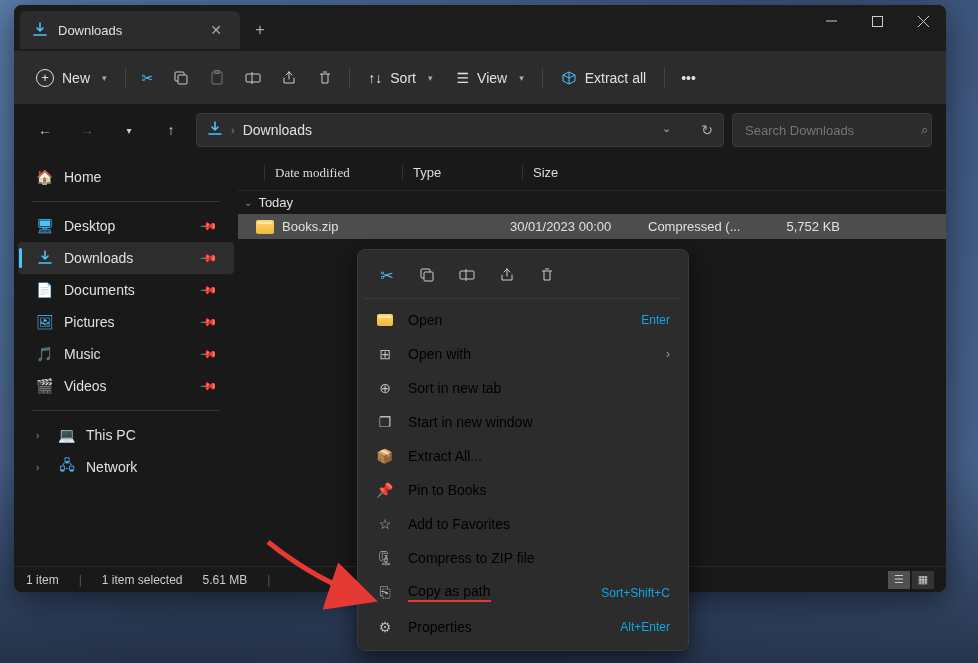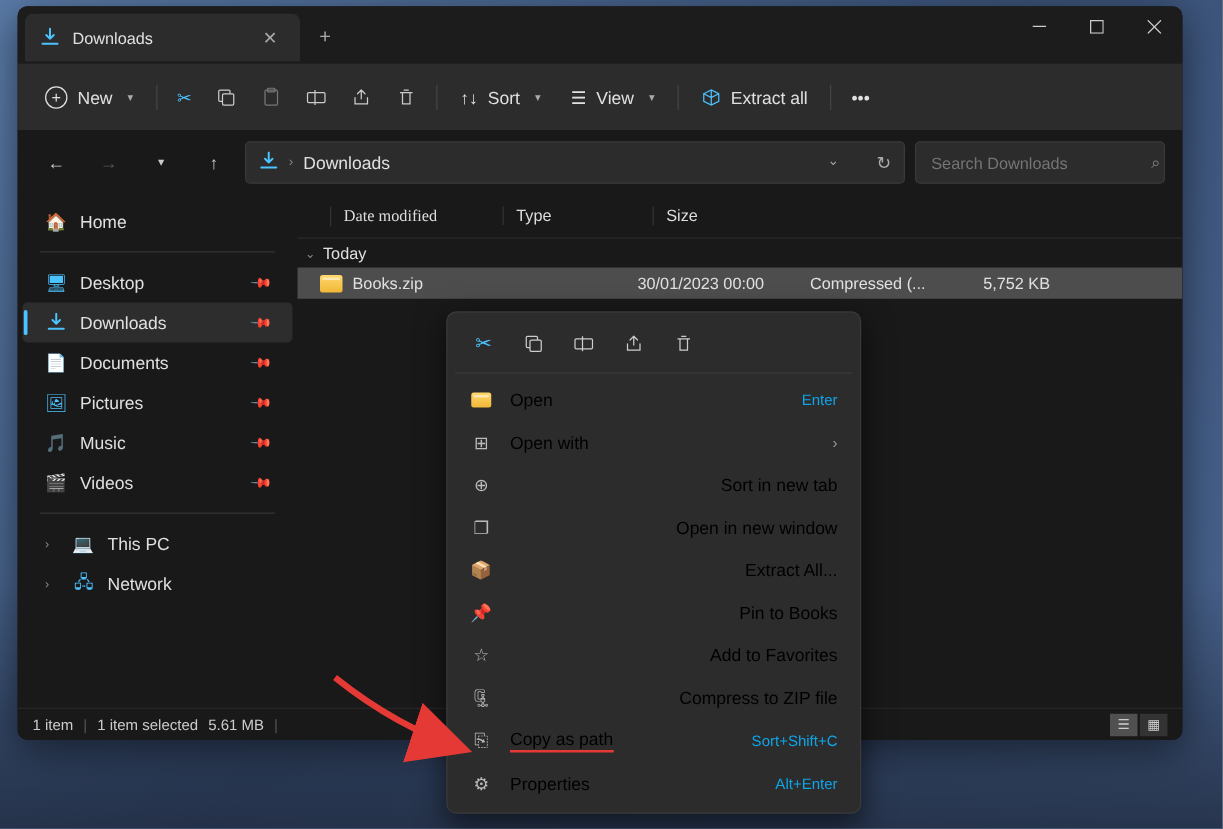--- a/index.html
+++ b/index.html
@@ -43,29 +43,29 @@
 .col.type { width: 120px; border-left: 1px solid #333; }
 .col.size { width: 86px; border-left: 1px solid #333; }
 .group { display: flex; align-items: center; gap: 6px; padding: 4px 6px; font-size: 13px; }
 .file-row { display: flex; align-items: center; padding: 5px 0 5px 18px; font-size: 13px; background: #4d4d4d; }
 .file-row .fname { width: 254px; display: flex; align-items: center; gap: 8px; }
 .file-row .fdate { width: 138px; }
 .file-row .ftype { width: 120px; }
 .file-row .fsize { width: 86px; text-align: right; padding-right: 14px; }
 .folder-icon { width: 18px; height: 14px; background: linear-gradient(#ffd86b, #f0b838); border-radius: 2px; position: relative; }
 .folder-icon::after { content: ''; position: absolute; top: 2px; left: 2px; right: 2px; height: 2px; background: rgba(255,255,255,0.5); }
-.statusbar { height: 26px; background: #191919; display: flex; align-items: center; padding: 0 12px; font-size: 12px; color: #ccc; gap: 8px; border-top: 1px solid #2a2a2a; }
+.statusbar { height: 26px; background: #191919; display: flex; align-items: center; padding: 0 12px; font-size: 12px; color: #ccc; gap: 20px; border-top: 1px solid #2a2a2a; }
 .stat-sep { color: #555; }
 .view-btns { margin-left: auto; display: flex; gap: 2px; }
 .vb { width: 22px; height: 18px; background: #333; display: flex; align-items: center; justify-content: center; font-size: 11px; }
 .vb.active { background: #505050; }
 .context-menu { position: absolute; top: 249px; left: 357px; width: 332px; background: #2c2c2c; border: 1px solid #3a3a3a; border-radius: 8px; padding: 6px; box-shadow: 0 8px 24px rgba(0,0,0,0.6); z-index: 100; }
 .ctx-bar { display: flex; gap: 6px; padding: 4px 6px 8px; border-bottom: 1px solid #3a3a3a; margin-bottom: 4px; }
 .ctx-ib { width: 34px; height: 30px; display: flex; align-items: center; justify-content: center; color: #ccc; border-radius: 4px; }
-.ctx-item { display: flex; align-items: center; gap: 14px; padding: 8px 12px; font-size: 14px; border-radius: 4px; justify-content: space-between; }
+.ctx-item { display: flex; align-items: center; gap: 14px; padding: 8px 12px; font-size: 14px; border-radius: 4px; }
 .ctx-icon { width: 18px; height: 18px; display: flex; align-items: center; justify-content: center; color: #bbb; font-size: 14px; }
 .ctx-hint { margin-left: auto; font-size: 12px; color: #0ea5e9; }
 .ctx-arrow { margin-left: auto; color: #999; font-size: 12px; }
 .underline-red { border-bottom: 2px solid #e53935; padding-bottom: 1px; }
 .arrow-annotation { position: absolute; top: 532px; left: 258px; z-index: 200; pointer-events: none; }
 svg.ico { width: 16px; height: 16px; }
 .chev { font-size: 9px; color: #aaa; margin-left: 4px; }
 </style>
 </head>
 <body>
@@ -320,21 +320,21 @@
     <span class="ctx-icon">⊞</span>
     <span>Open with</span>
     <span class="ctx-arrow">›</span>
   </div>
   <div class="ctx-item">
     <span class="ctx-icon">⊕</span>
     <span>Sort in new tab</span>
   </div>
   <div class="ctx-item">
     <span class="ctx-icon">❐</span>
-    <span>Open in new window</span>
+    <span>Start in new window</span>
   </div>
   <div class="ctx-item">
     <span class="ctx-icon">📦</span>
     <span>Extract All...</span>
   </div>
   <div class="ctx-item">
     <span class="ctx-icon">📌</span>
     <span>Pin to Books</span>
   </div>
   <div class="ctx-item">

